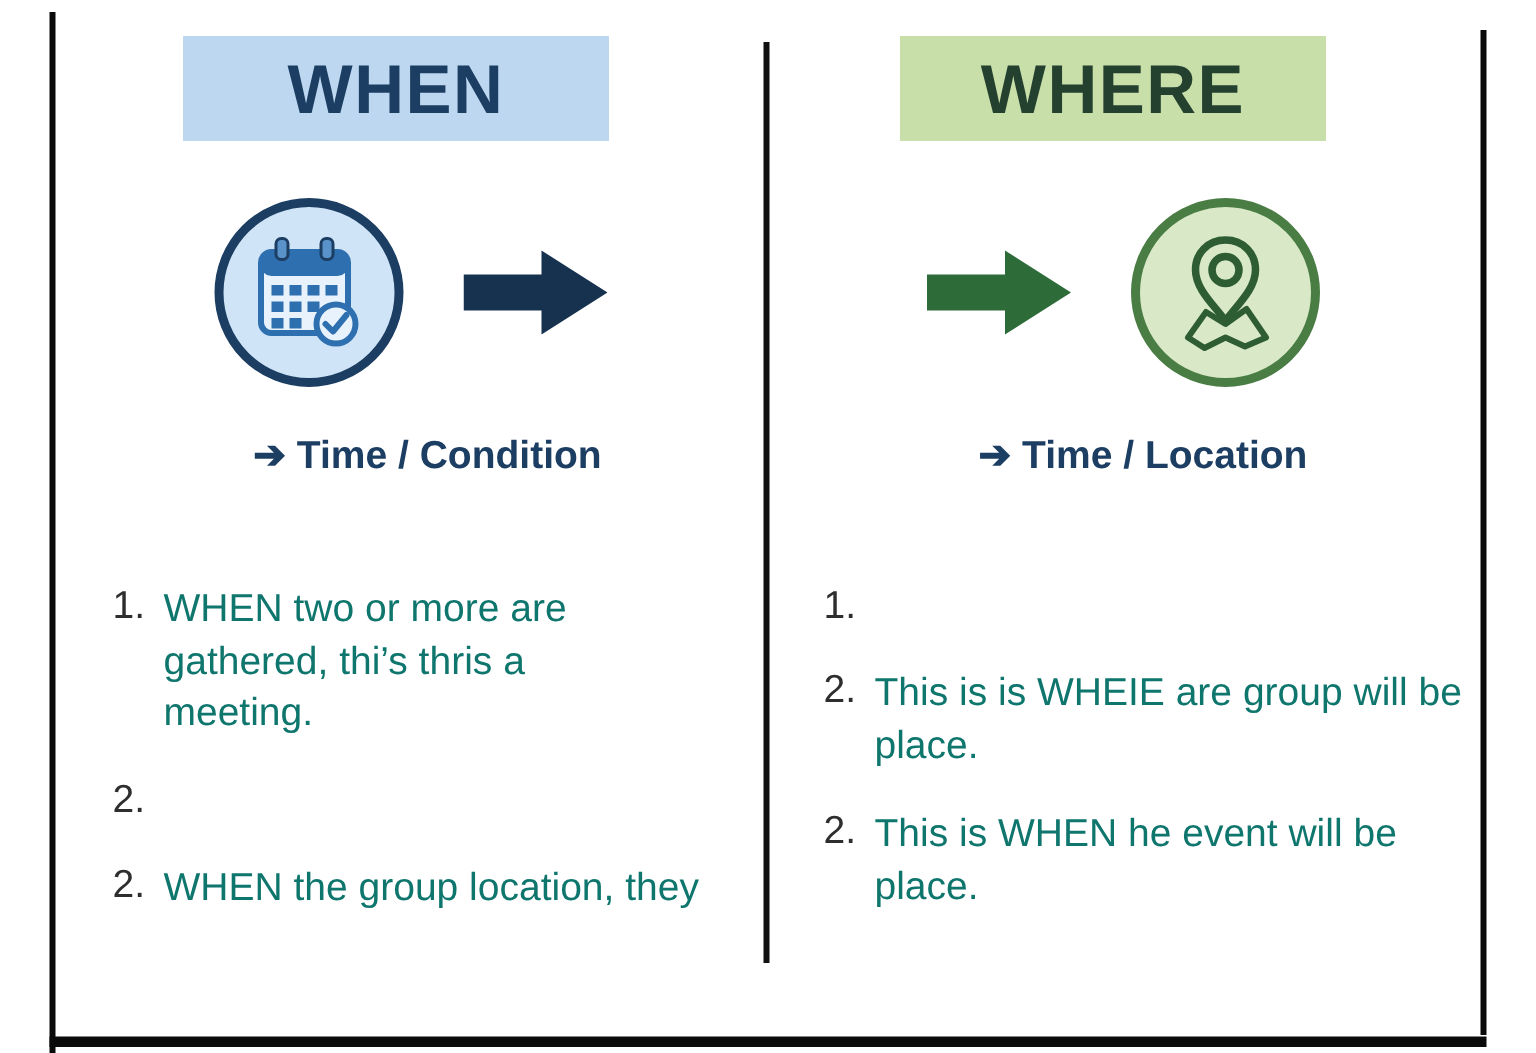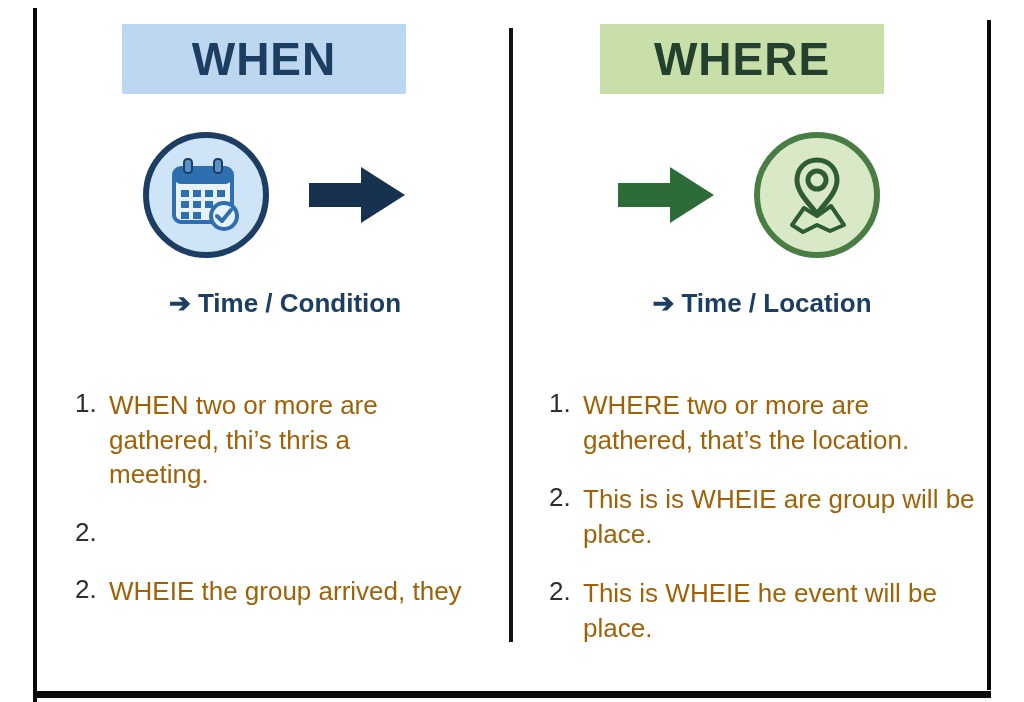--- a/index.html
+++ b/index.html
@@ -39,21 +39,21 @@
     position: absolute; top: 288px; left: 0; width: 100%;
     text-align: center; font-size: 26px; font-weight: bold; color: #1c3e63; margin-left: 12px;
   }
 
   .list { position: absolute; top: 388px; left: 0; width: 100%; }
   .col-when  .list { padding-left: 38px; }
   .col-where .list { padding-left: 36px; }
 
   .list-item { display: flex; margin-bottom: 25px; }
   .item-num  { width: 34px; flex: 0 0 34px; font-size: 26px; color: #2e2e2e; }
-  .item-text { font-size: 26px; line-height: 1.33; color: #a16207; white-space: pre-line; }
+  .item-text { font-size: 26px; line-height: 1.33; color: #0f766e; white-space: pre-line; }
   .col-when .list-item:nth-child(2) { margin-bottom: 26px; }
 
   svg { display: block; }
 </style>
 </head>
 <body>
 
 <div class="canvas">
 
   <div class="border-left"></div>
@@ -105,21 +105,21 @@
         <span class="item-num">1.</span>
         <span class="item-text">WHEN two or more are
 gathered, thi’s thris a
 meeting.</span>
       </div>
       <div class="list-item">
         <span class="item-num">2.</span>
       </div>
       <div class="list-item">
         <span class="item-num">2.</span>
-        <span class="item-text">WHEIE the group arrived, they</span>
+        <span class="item-text">WHEN the group location, they</span>
       </div>
     </div>
   </div>
 
   <div class="col col-where">
     <div class="header-box where-box">
       <span class="header-text">WHERE</span>
     </div>
 
     <div class="icon-row">
@@ -138,29 +138,27 @@
           <circle cx="65" cy="50" r="9" fill="none" stroke="#2f5d33" stroke-width="5"></circle>
         </svg>
       </span>
     </div>
 
     <div class="sublabel">➔ Time / Location</div>
 
     <div class="list">
       <div class="list-item">
         <span class="item-num">1.</span>
-        <span class="item-text">WHERE two or more are
-gathered, that’s the location.</span>
       </div>
       <div class="list-item">
         <span class="item-num">2.</span>
         <span class="item-text">This is is WHEIE are group will be
 place.</span>
       </div>
       <div class="list-item">
         <span class="item-num">2.</span>
-        <span class="item-text">This is WHEIE he event will be
+        <span class="item-text">This is WHEN he event will be
 place.</span>
       </div>
     </div>
   </div>
 
 </div>
 
 </body></html>

